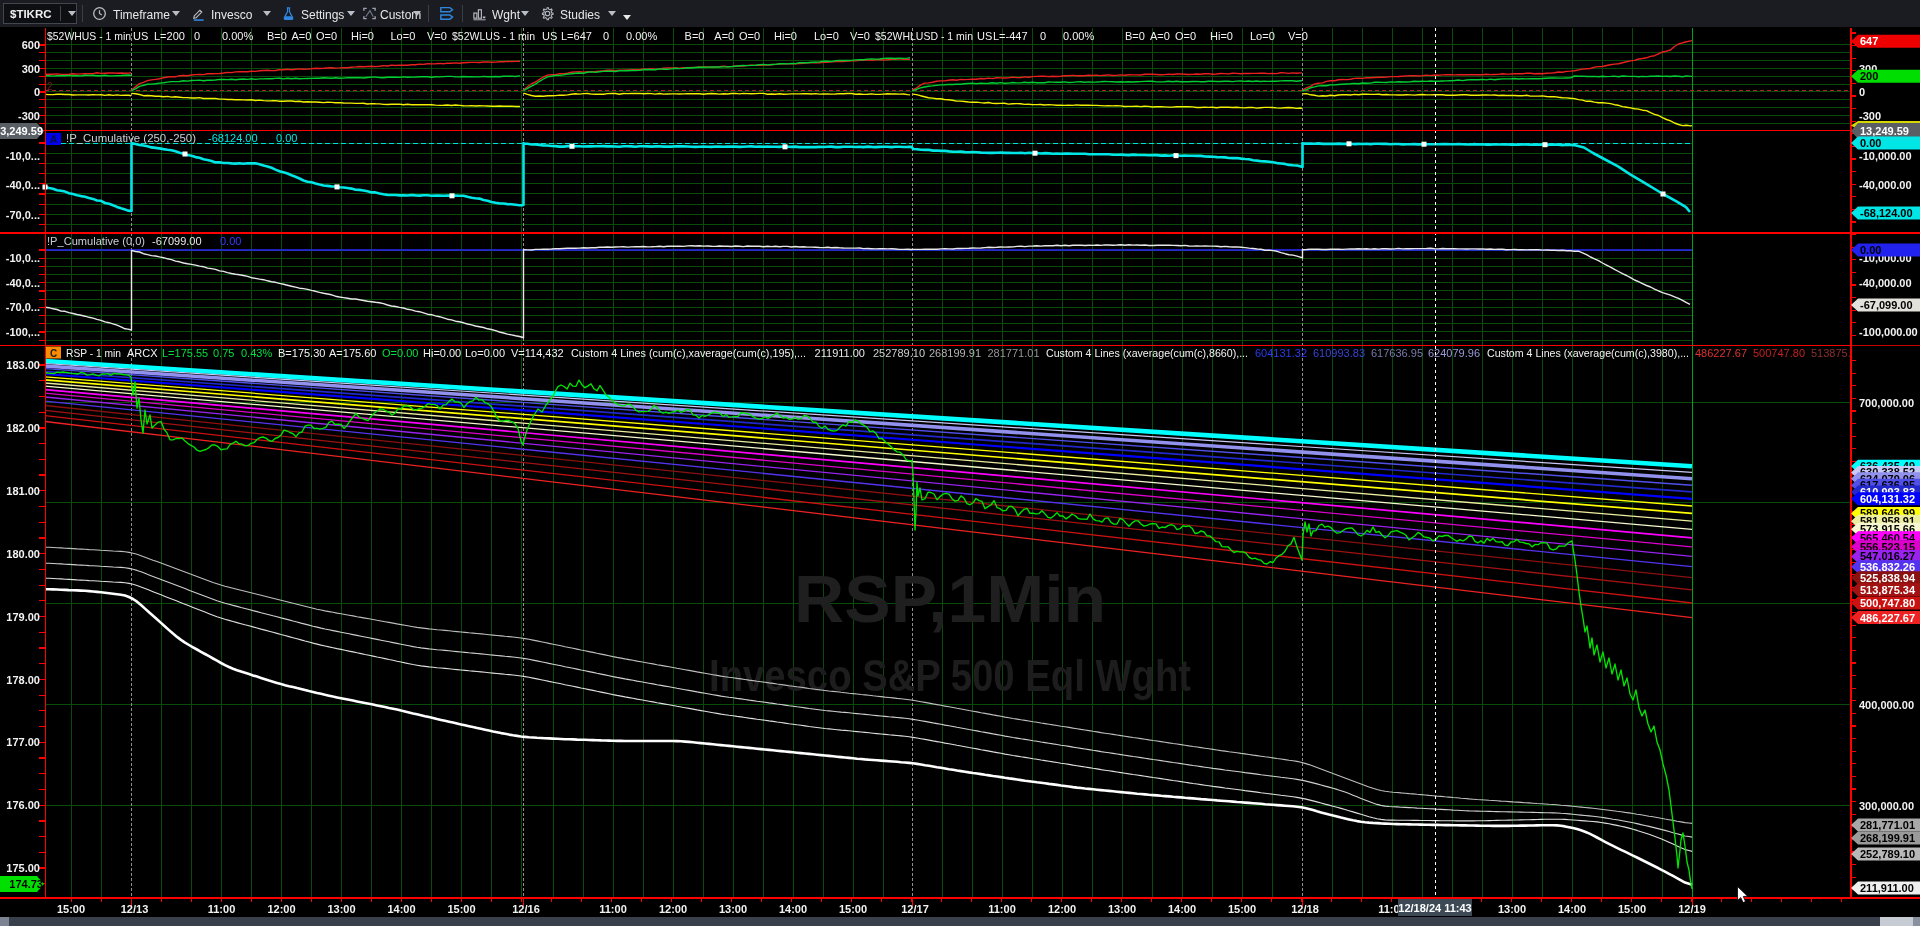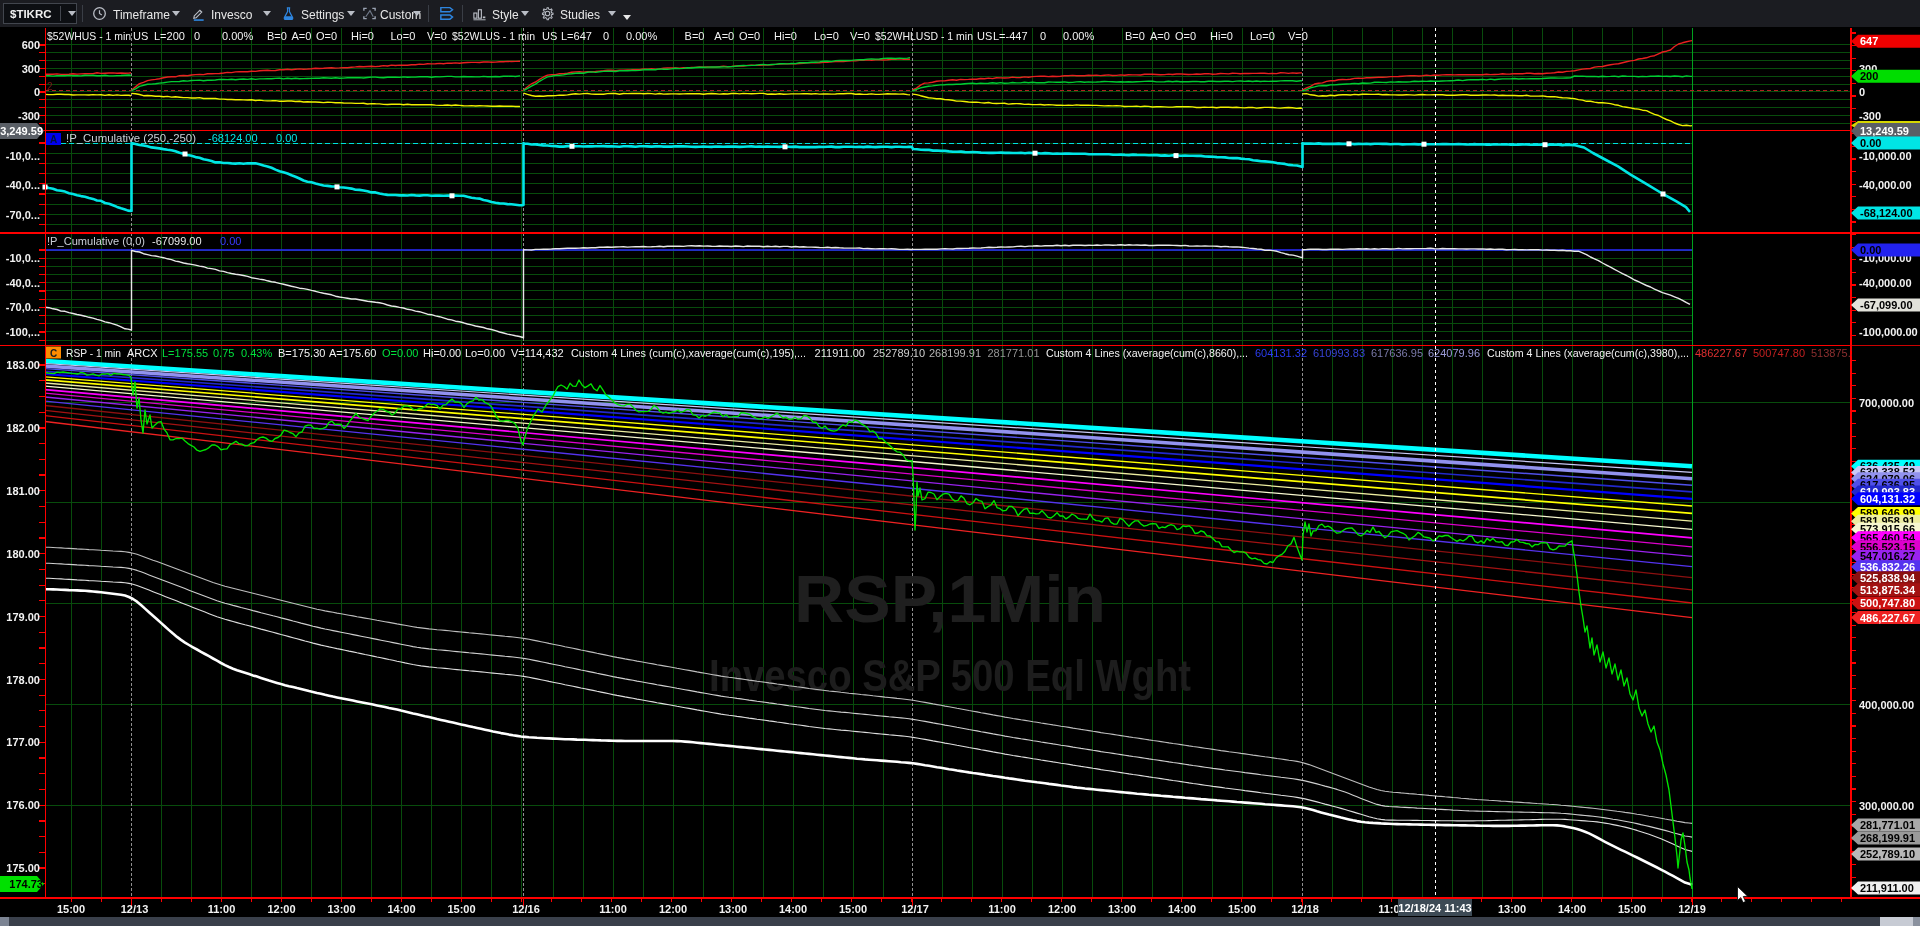--- a/index.html
+++ b/index.html
@@ -51,21 +51,21 @@
         <path d="M3 2.8 H12.6 L15.4 5 L12.6 7.2 H3 Z" fill="none" stroke="#2e86e0" stroke-width="1.5"></path>
         <path d="M3 10.6 H12.6 L15.4 12.8 L12.6 15 H3 Z" fill="none" stroke="#2e86e0" stroke-width="1.5"></path>
       </svg>
       <div class="tsep" style="left:462px"></div>
       <svg class="ic" style="left:472px" viewBox="0 0 16 16">
         <rect x="2" y="7.5" width="3.2" height="5.5" fill="none" stroke="#b9bdc5" stroke-width="1.2"></rect>
         <rect x="6.8" y="4" width="3.2" height="9" fill="none" stroke="#b9bdc5" stroke-width="1.2"></rect>
         <rect x="11.6" y="11.2" width="2.6" height="1.8" fill="#b9bdc5"></rect>
         <path d="M1.5 14.7 H14.5" stroke="#b9bdc5" stroke-width="1"></path>
       </svg>
-      <span class="tl" style="left:492px">Style</span>
+      <span class="tl" style="left:492px">Wght</span>
       <span class="car" style="left:521px"></span>
       <svg class="ic" style="left:540px" viewBox="0 0 16 16">
         <circle cx="8" cy="8" r="2.4" fill="none" stroke="#b9bdc5" stroke-width="1.2"></circle>
         <path d="M8 1.8 L8.9 1.8 L9.3 3.4 L10.8 4 L12.3 3.2 L13 4.4 L11.9 5.6 L12.3 7.2 L13.9 7.6 L13.9 8.9 L12.3 9.3 L11.9 10.8 L13 12 L12.3 13.2 L10.8 12.4 L9.3 13.1 L8.9 14.7 L7.6 14.7 L7.2 13.1 L5.7 12.4 L4.2 13.2 L3.5 12 L4.6 10.8 L4.2 9.3 L2.6 8.9 L2.6 7.6 L4.2 7.2 L4.6 5.6 L3.5 4.4 L4.2 3.2 L5.7 4 L7.2 3.4 L7.6 1.8 Z" fill="none" stroke="#b9bdc5" stroke-width="1.1"></path>
       </svg>
       <span class="tl" style="left:560px">Studies</span>
       <span class="car" style="left:608px"></span>
       <span class="car" style="left:623px;top:15px;border-top-color:#e8e8e8"></span>
     </div>
 <svg width="1920" height="926" viewBox="0 0 1920 926" style="position:absolute;left:0;top:0;">

